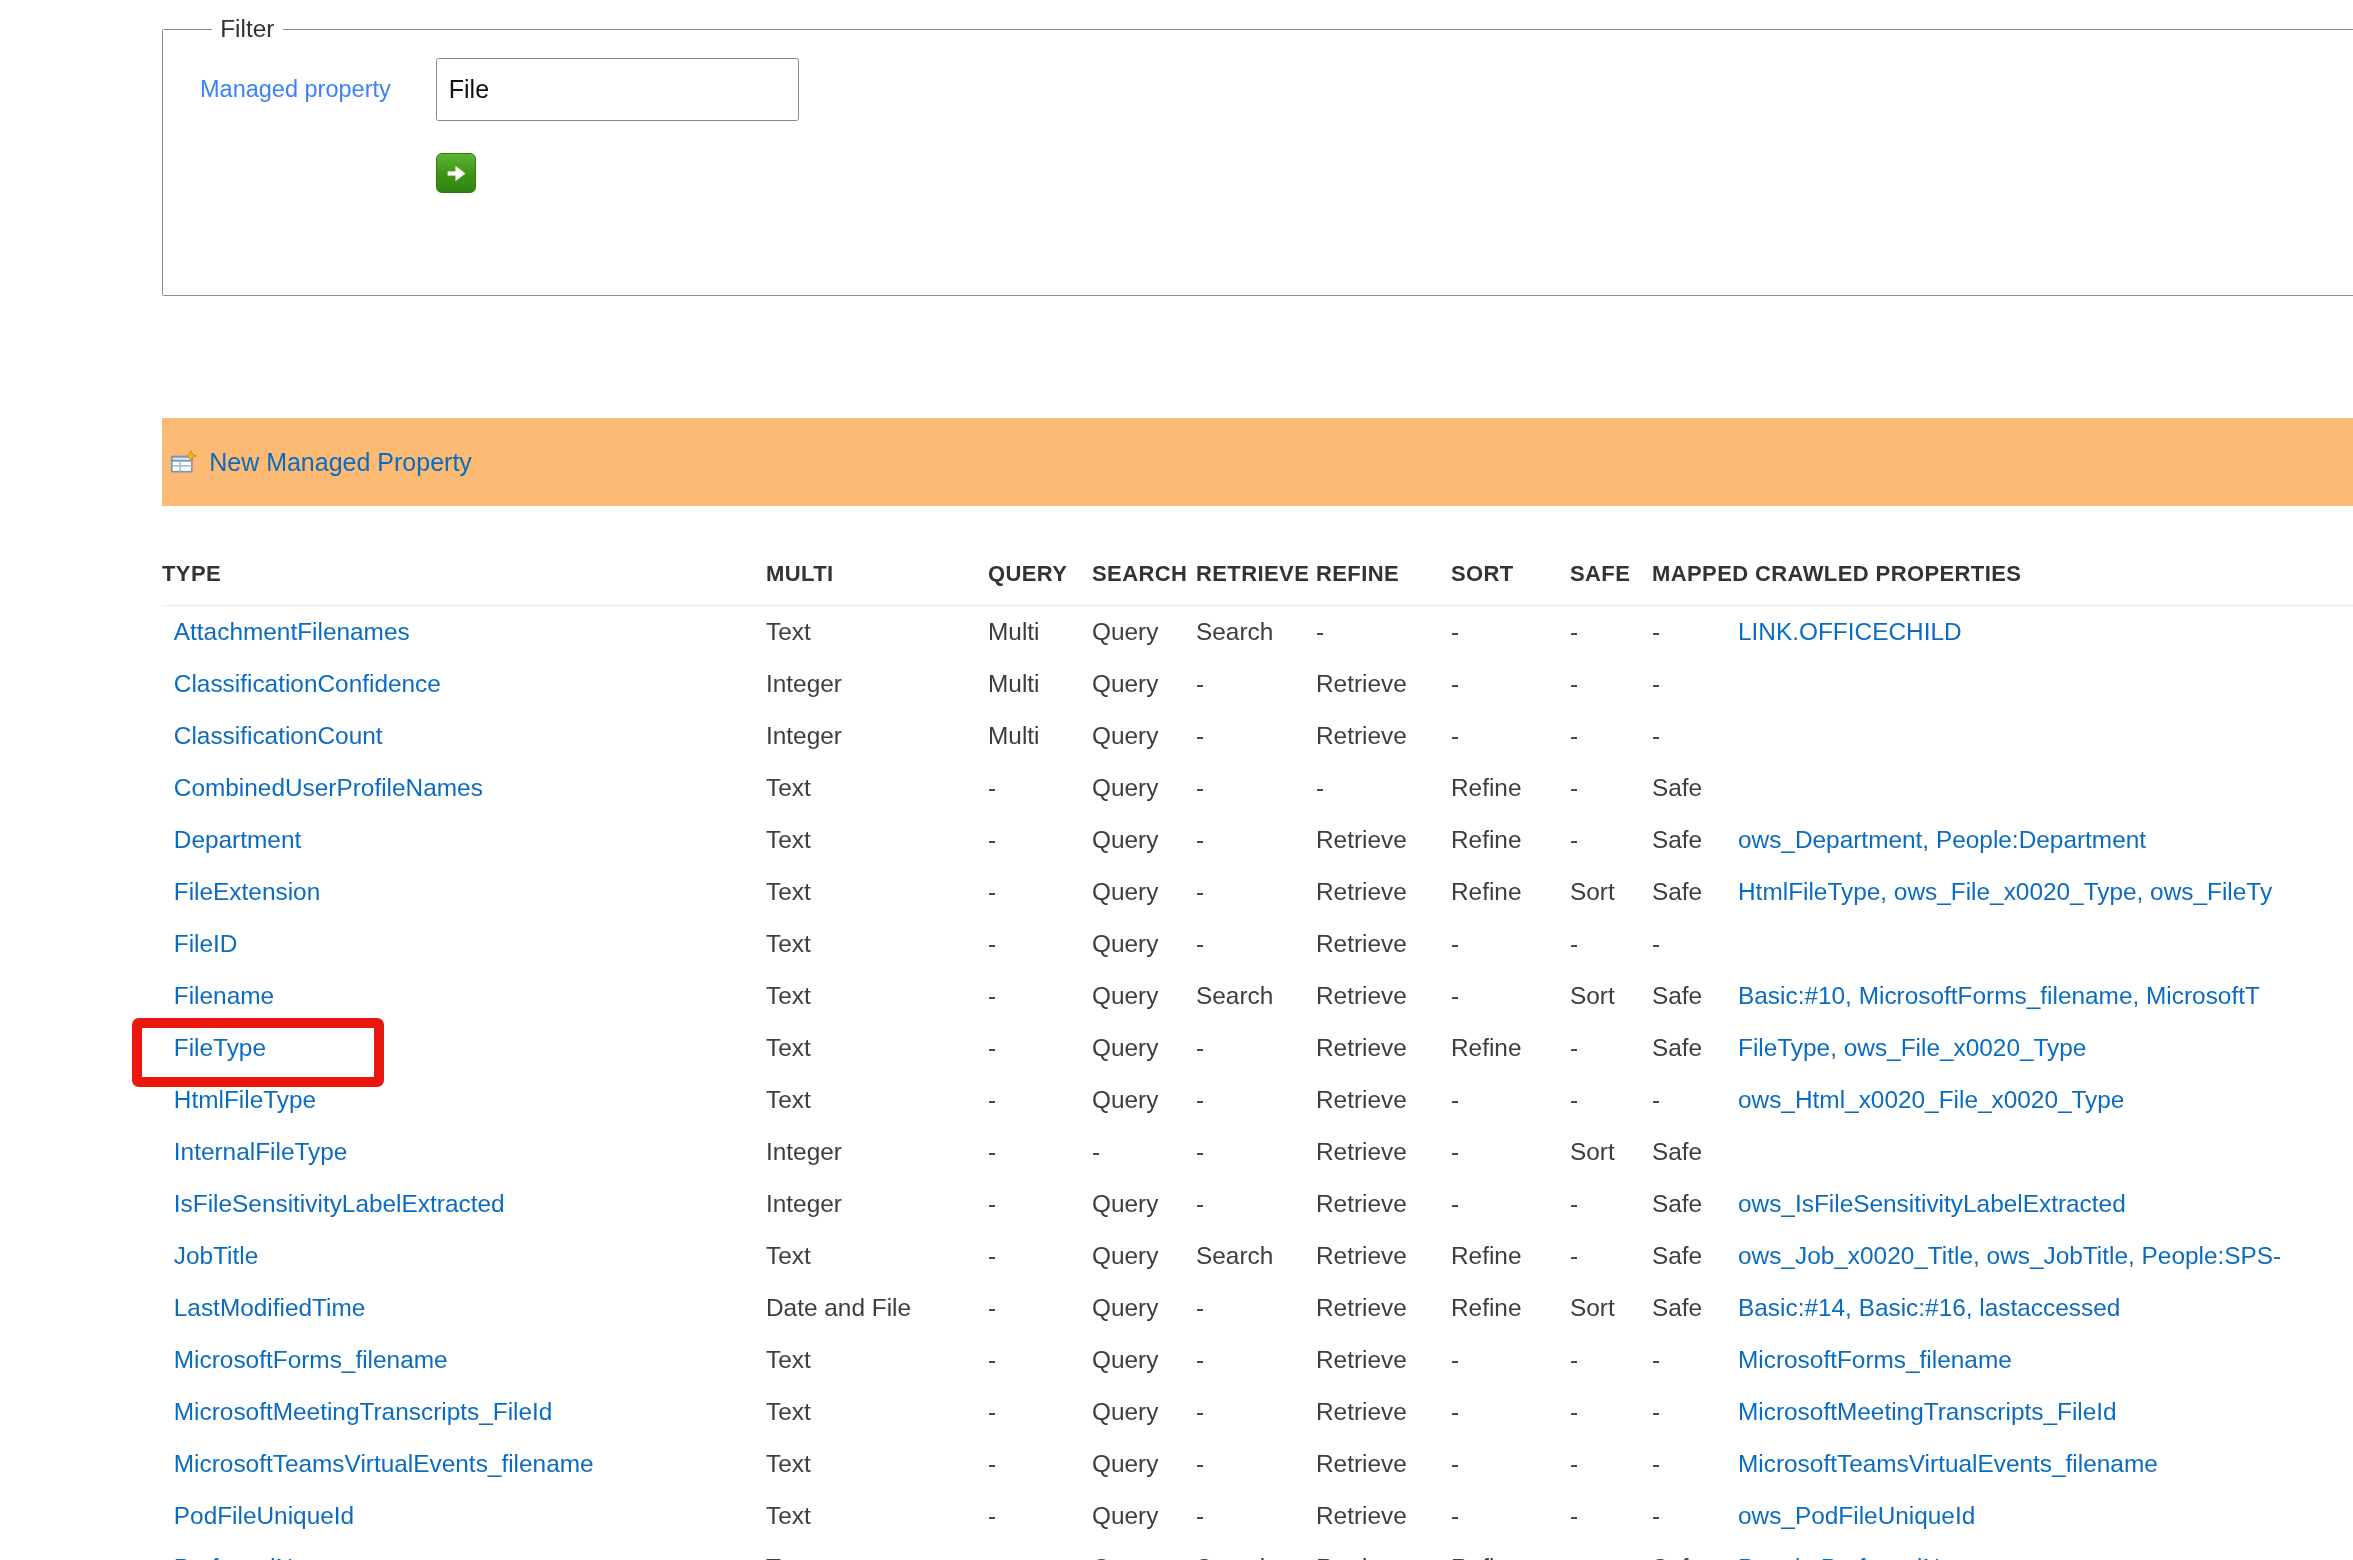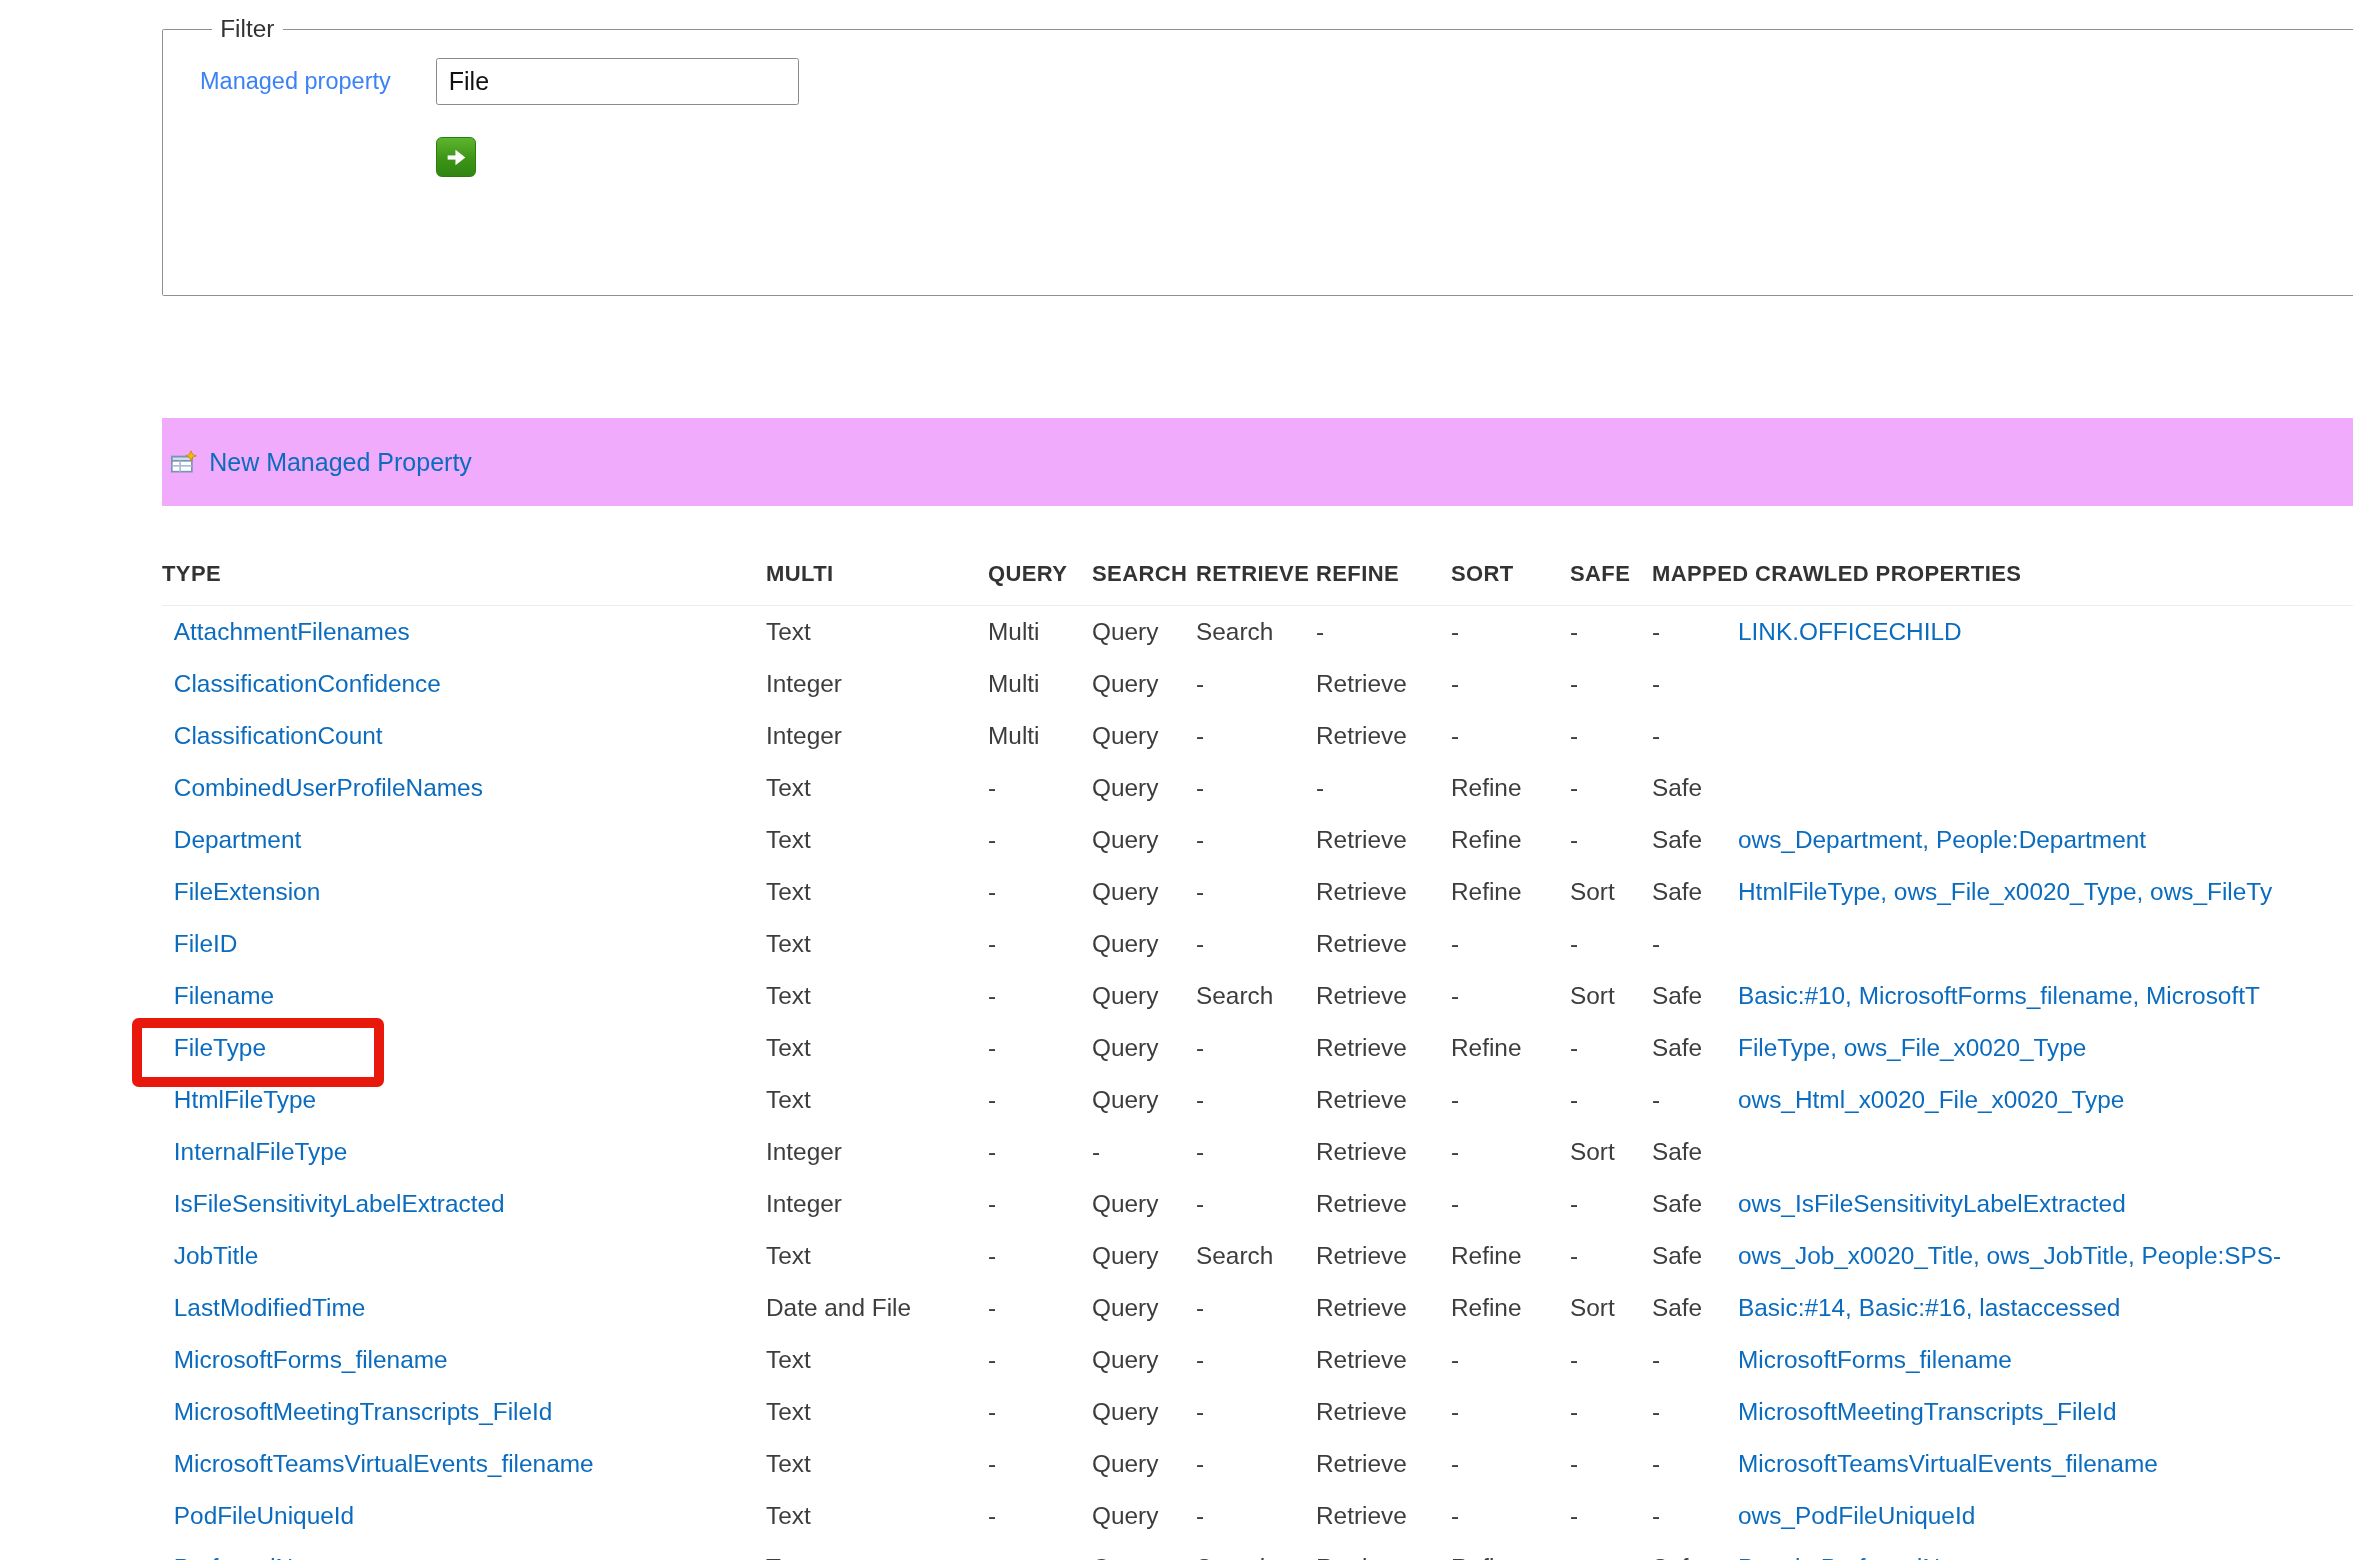--- a/index.html
+++ b/index.html
@@ -19,41 +19,41 @@
     border:1.7px solid #8f8f8f;border-radius:1.7px;
     margin:0;padding:0 0 0 37px;box-sizing:border-box;
   }
   fieldset.filter legend{
     font-size:24.4px;color:#333;
     padding:0 8.4px;margin-left:11.8px;margin-top:47px;
   }
   .filter-row{margin-top:15px;display:flex;align-items:center;}
   .filter-label{display:inline-block;width:236px;font-size:23.5px;color:#3b82f6;}
   .filter-input{
-    width:363px;height:47px;
+    width:363px;height:63px;
     border:1.7px solid #8a8a8a;border-radius:2.5px;
     font-size:25px;padding:0 11.8px;
     font-family:inherit;color:#111;
     box-sizing:border-box;outline:none;
   }
   .filter-row2{margin-top:32px;margin-left:236px;}
   .go-btn{
     width:40px;height:40px;
     border:1.7px solid #2d7a0f;border-radius:5.9px;
     background:linear-gradient(180deg,#5cb52e 0%,#3d9417 55%,#2f8511 100%);
     display:flex;align-items:center;justify-content:center;
     cursor:pointer;padding:0;box-sizing:border-box;
   }
   .go-btn svg{display:block;}
 
   
   .toolbar{
     position:absolute;left:162px;top:418px;
     width:2192px;height:88px;
-    background:#f0abfc;
+    background:#fdba74;
     display:flex;align-items:center;gap:11.8px;
     padding-left:8.4px;box-sizing:border-box;
   }
   .new-icon{display:inline-flex;align-items:center;}
   .link{color:#0b6cbf;text-decoration:none;}
   .new-link{font-size:25px;}
 
   
   .table{position:absolute;left:162px;top:542px;width:2425px;font-size:24.4px;}
   .tr{

